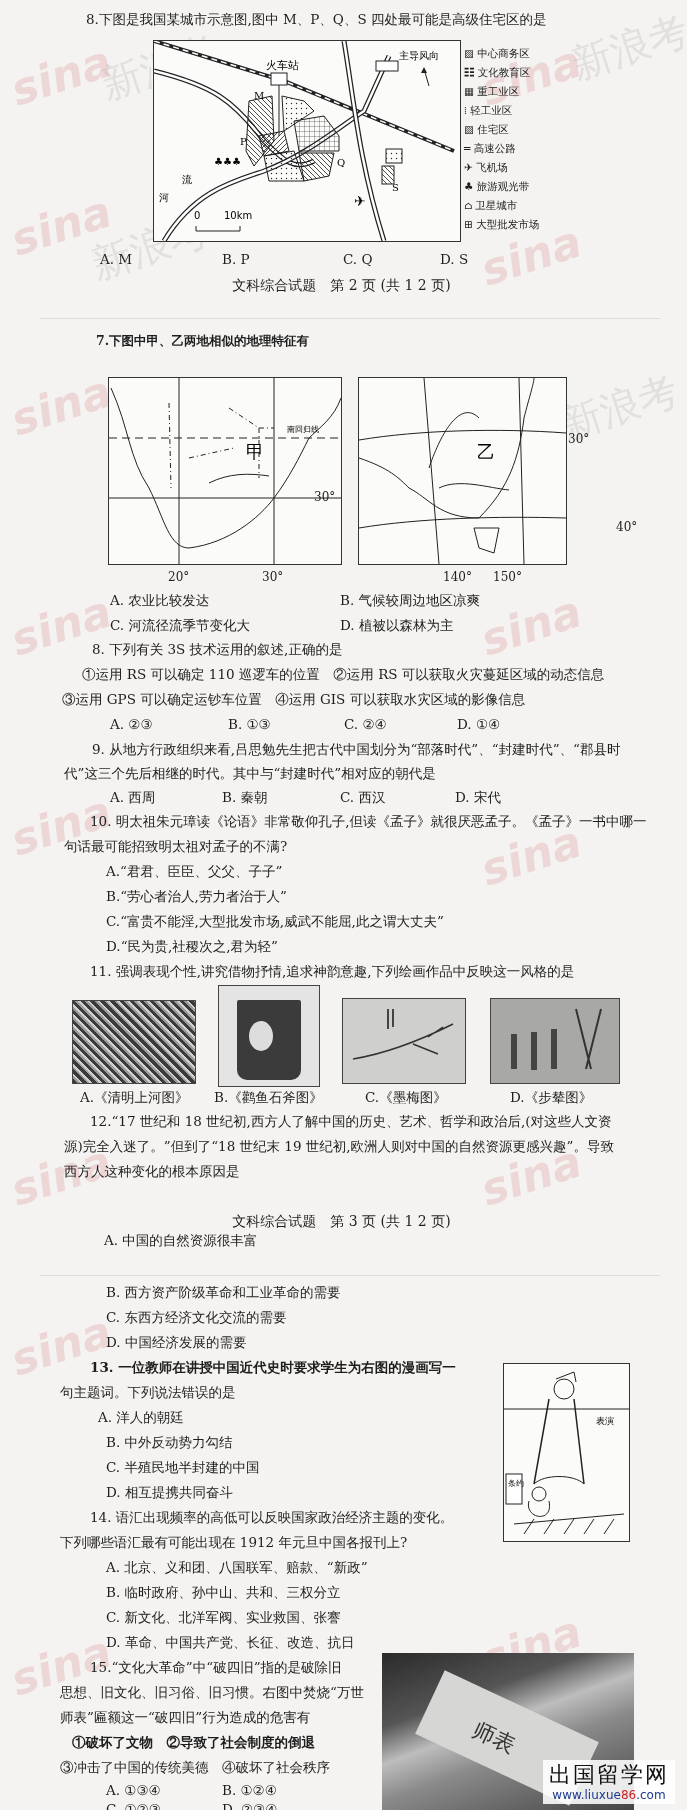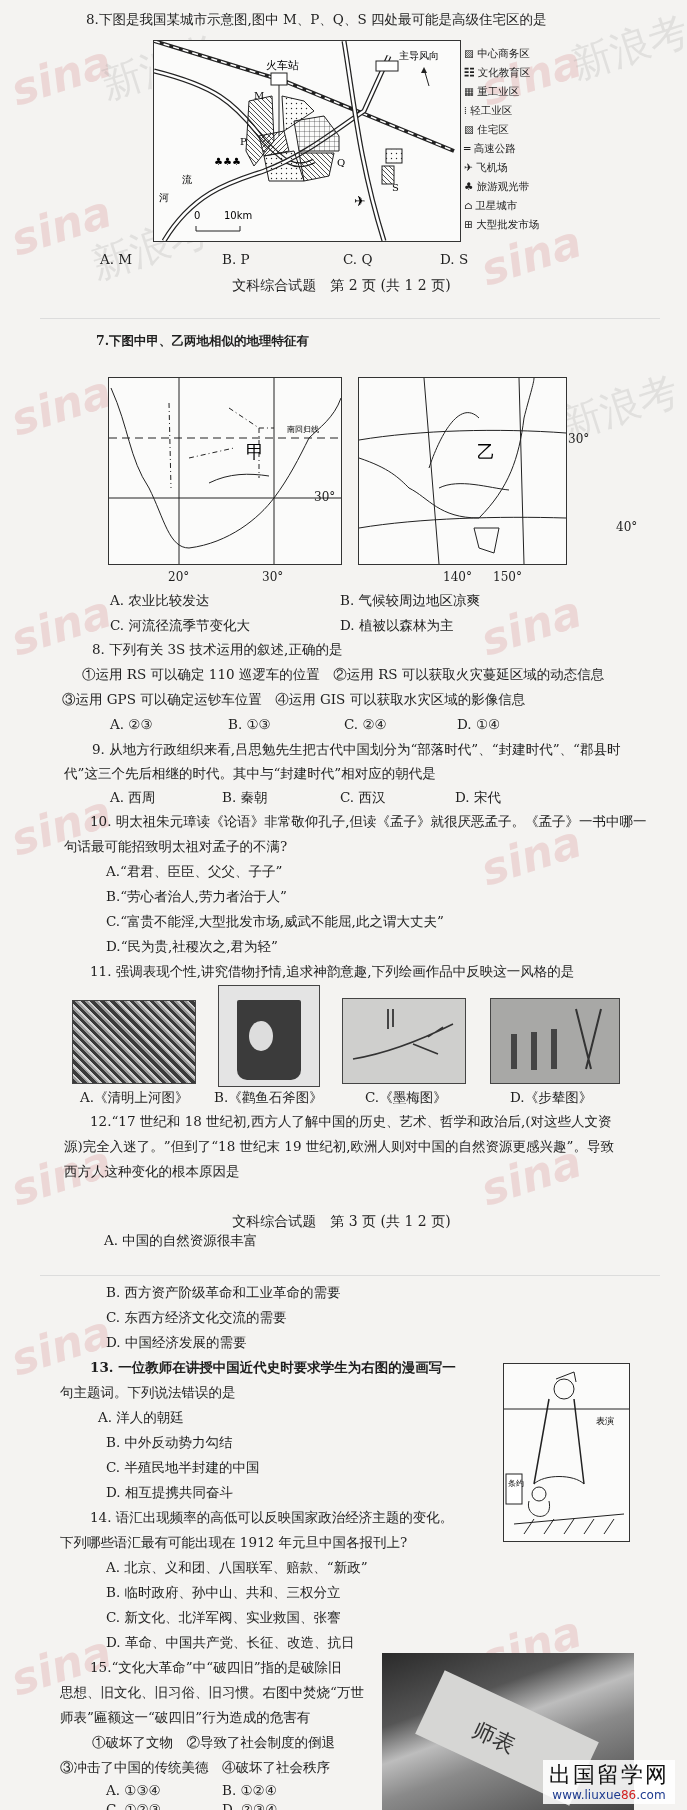--- a/index.html
+++ b/index.html
@@ -270,21 +270,21 @@
 <div class="abs txt" style="left:90px;top:1508px;">14. 语汇出现频率的高低可以反映国家政治经济主题的变化。</div>
 <div class="abs txt" style="left:60px;top:1533px;">下列哪些语汇最有可能出现在 1912 年元旦中国各报刊上?</div>
 <div class="abs txt" style="left:106px;top:1558px;">A. 北京、义和团、八国联军、赔款、“新政”</div>
 <div class="abs txt" style="left:106px;top:1583px;">B. 临时政府、孙中山、共和、三权分立</div>
 <div class="abs txt" style="left:106px;top:1608px;">C. 新文化、北洋军阀、实业救国、张謇</div>
 <div class="abs txt" style="left:106px;top:1633px;">D. 革命、中国共产党、长征、改造、抗日</div>
 
 <div class="abs txt" style="left:90px;top:1658px;">15.“文化大革命”中“破四旧”指的是破除旧</div>
 <div class="abs txt" style="left:60px;top:1683px;">思想、旧文化、旧习俗、旧习惯。右图中焚烧“万世</div>
 <div class="abs txt" style="left:60px;top:1708px;">师表”匾额这一“破四旧”行为造成的危害有</div>
-<div class="abs txt" style="left:92px;top:1733px;">①破坏了文物　②导致了社会制度的倒退</div>
+<div class="abs txt" style="left:72px;top:1733px;font-weight:bold;">①破坏了文物　②导致了社会制度的倒退</div>
 <div class="abs txt" style="left:60px;top:1758px;">③冲击了中国的传统美德　④破坏了社会秩序</div>
 <div class="abs txt" style="left:106px;top:1781px;">A. ①③④</div>
 <div class="abs txt" style="left:222px;top:1781px;">B. ①②④</div>
 <div class="abs txt" style="left:106px;top:1800px;">C. ①②③</div>
 <div class="abs txt" style="left:222px;top:1800px;">D. ②③④</div>
 
 <div class="abs" style="left:382px;top:1653px;width:252px;height:157px;background:linear-gradient(160deg,#2a2a2a 0%,#555 30%,#bdbdbd 45%,#8a8a8a 60%,#444 100%);overflow:hidden;">
   <div style="position:absolute;left:40px;top:50px;width:170px;height:70px;background:#d6d6d4;transform:rotate(25deg);"></div>
   <div class="abs" style="left:90px;top:70px;font-family:'DejaVu Sans',sans-serif;font-size:22px;color:#333;transform:rotate(25deg);">师表</div>
 </div>

